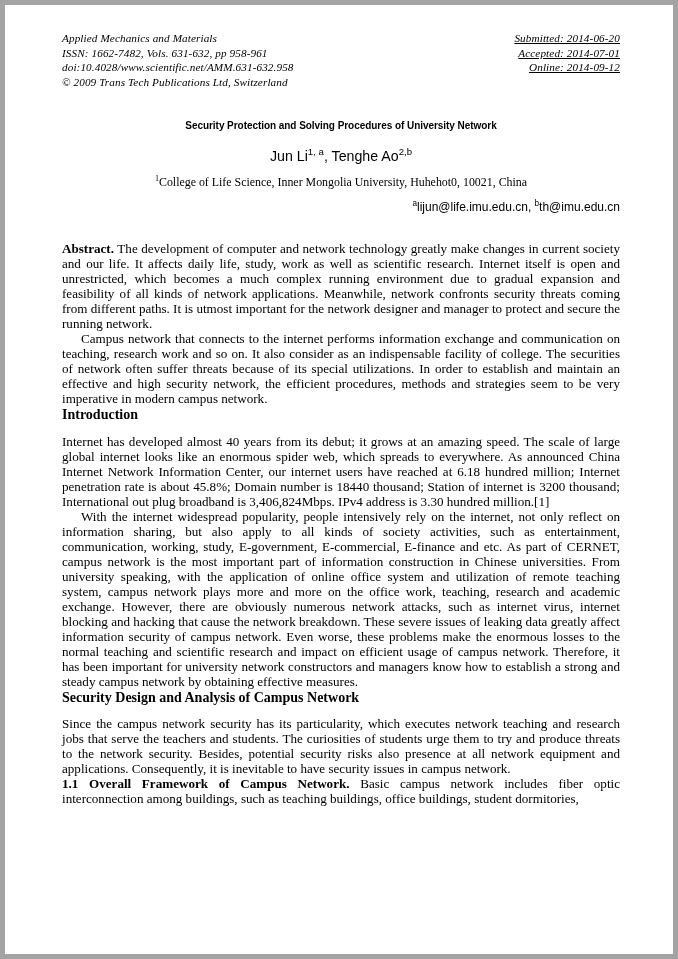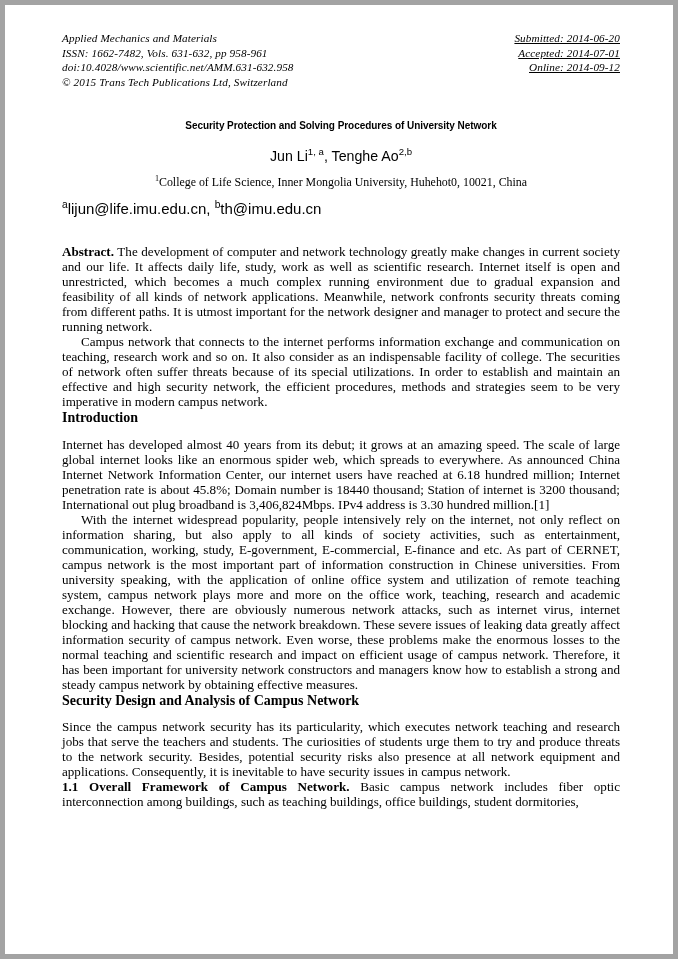--- a/index.html
+++ b/index.html
@@ -56,23 +56,23 @@
   }
   .affil {
     margin-top: 11px;
     text-align: center;
     font-family: Liberation Serif, serif;
     font-size: 11.9px;
   }
   .affil.second { margin-top: 10px; }
   .emails {
     margin-top: 10px;
-    text-align: left;
+    text-align: right;
     font-family: "Liberation Sans", sans-serif;
-    font-size: 15px;
+    font-size: 12px;
   }
   sup {
     font-size: 0.68em;
     vertical-align: super;
     line-height: 0;
   }
 
   
   .keywords {
     margin-top: 29px;
@@ -112,21 +112,21 @@
 </head>
 <body>
 
 <div class="page">
 
   <div class="journal-header">
     <div class="journal-left">
       <div>Applied Mechanics and Materials</div>
       <div>ISSN: 1662-7482, Vols. 631-632, pp 958-961</div>
       <div>doi:10.4028/www.scientific.net/AMM.631-632.958</div>
-      <div>© 2015 Trans Tech Publications Ltd, Switzerland</div>
+      <div>© 2009 Trans Tech Publications Ltd, Switzerland</div>
     </div>
     <div class="journal-right">
       <div>Submitted: 2014-06-20</div>
       <div>Accepted: 2014-07-01</div>
       <div>Online: 2014-09-12</div>
     </div>
   </div>
 
   <div class="title">Security Protection and Solving Procedures of University Network</div>
 

